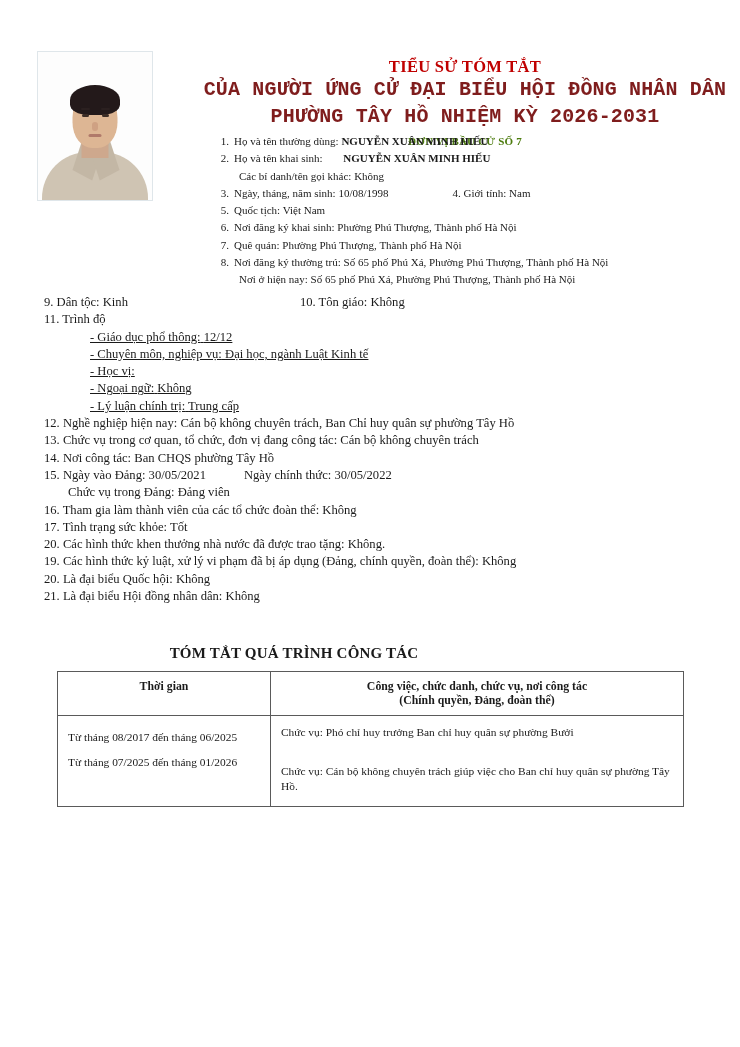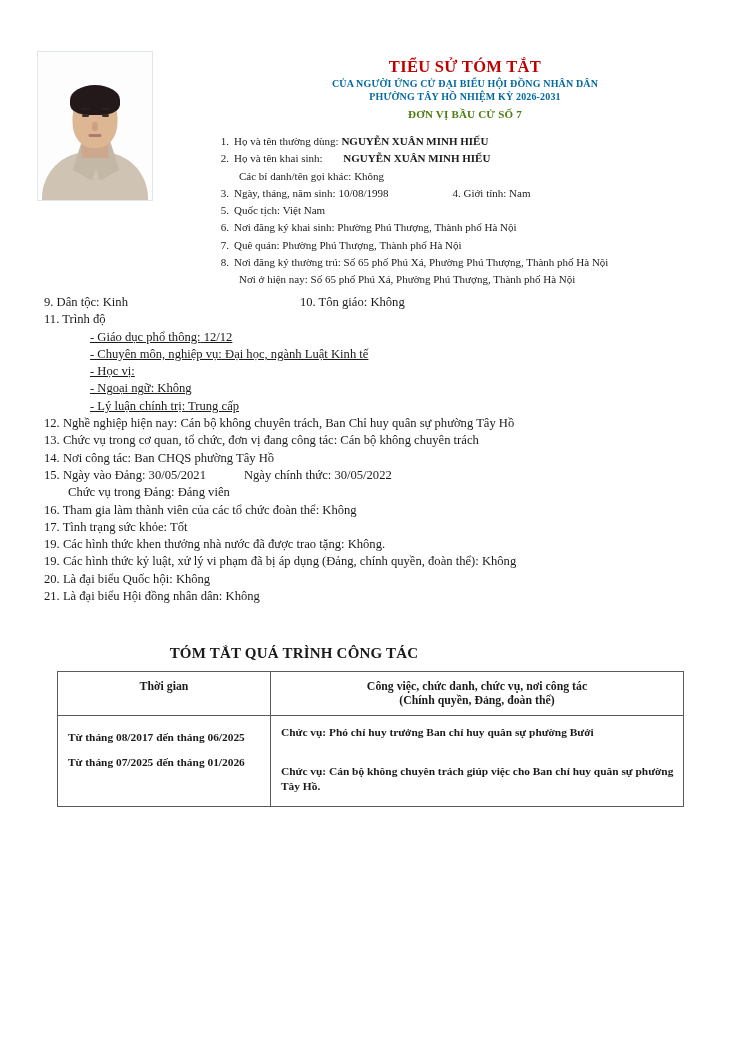--- a/index.html
+++ b/index.html
@@ -139,25 +139,26 @@
     text-align: center;
   }
   .title-main {
     color: #C00000;
     font-weight: bold;
     font-size: 16.5px;
     letter-spacing: 0.3px;
     line-height: 1.28;
   }
   .title-sub {
-    color: #0369a1;
+    color: #7f1d1d;
     font-weight: bold;
-    font-size: 10px;
+    font-size: 20px;
     letter-spacing: 0.15px;
     line-height: 1.32;
+    font-family: Liberation Mono, monospace;
   }
   .title-unit {
     color: #4d7c0f;
     font-weight: bold;
     font-size: 11px;
     margin-top: 5px;
     letter-spacing: 0.2px;
   }
 
   
@@ -209,21 +210,20 @@
     position: absolute;
     left: 57px;
     top: 671px;
     width: 627px;
     border-collapse: collapse;
     font-size: 11.4px;
   }
   table.work th, table.work td {
     border: 1px solid #5a5a5a;
     vertical-align: top;
-    font-weight: bold;
   }
   table.work th {
     text-align: center;
     font-weight: bold;
     font-size: 11.8px;
     padding: 7px 4px 8px 4px;
     line-height: 14px;
   }
   th.col-time { width: 213px; }
   td.cell-time {
@@ -359,21 +359,21 @@
     </div>
     <div class="row">
       <span>16. Tham gia làm thành viên của các tổ chức đoàn thể:</span>
       <span>Không</span>
     </div>
     <div class="row">
       <span>17. Tình trạng sức khỏe:</span>
       <span>Tốt</span>
     </div>
     <div class="row">
-      <span>19. Các hình thức khen thưởng nhà nước đã được trao tặng:</span>
+      <span>20. Các hình thức khen thưởng nhà nước đã được trao tặng:</span>
       <span>Không.</span>
     </div>
     <div class="row">
       <span>19. Các hình thức kỷ luật, xử lý vi phạm đã bị áp dụng (Đảng, chính quyền, đoàn thể):</span>
       <span>Không</span>
     </div>
     <div class="row">
       <span>20. Là đại biểu Quốc hội:</span>
       <span>Không</span>
     </div>

